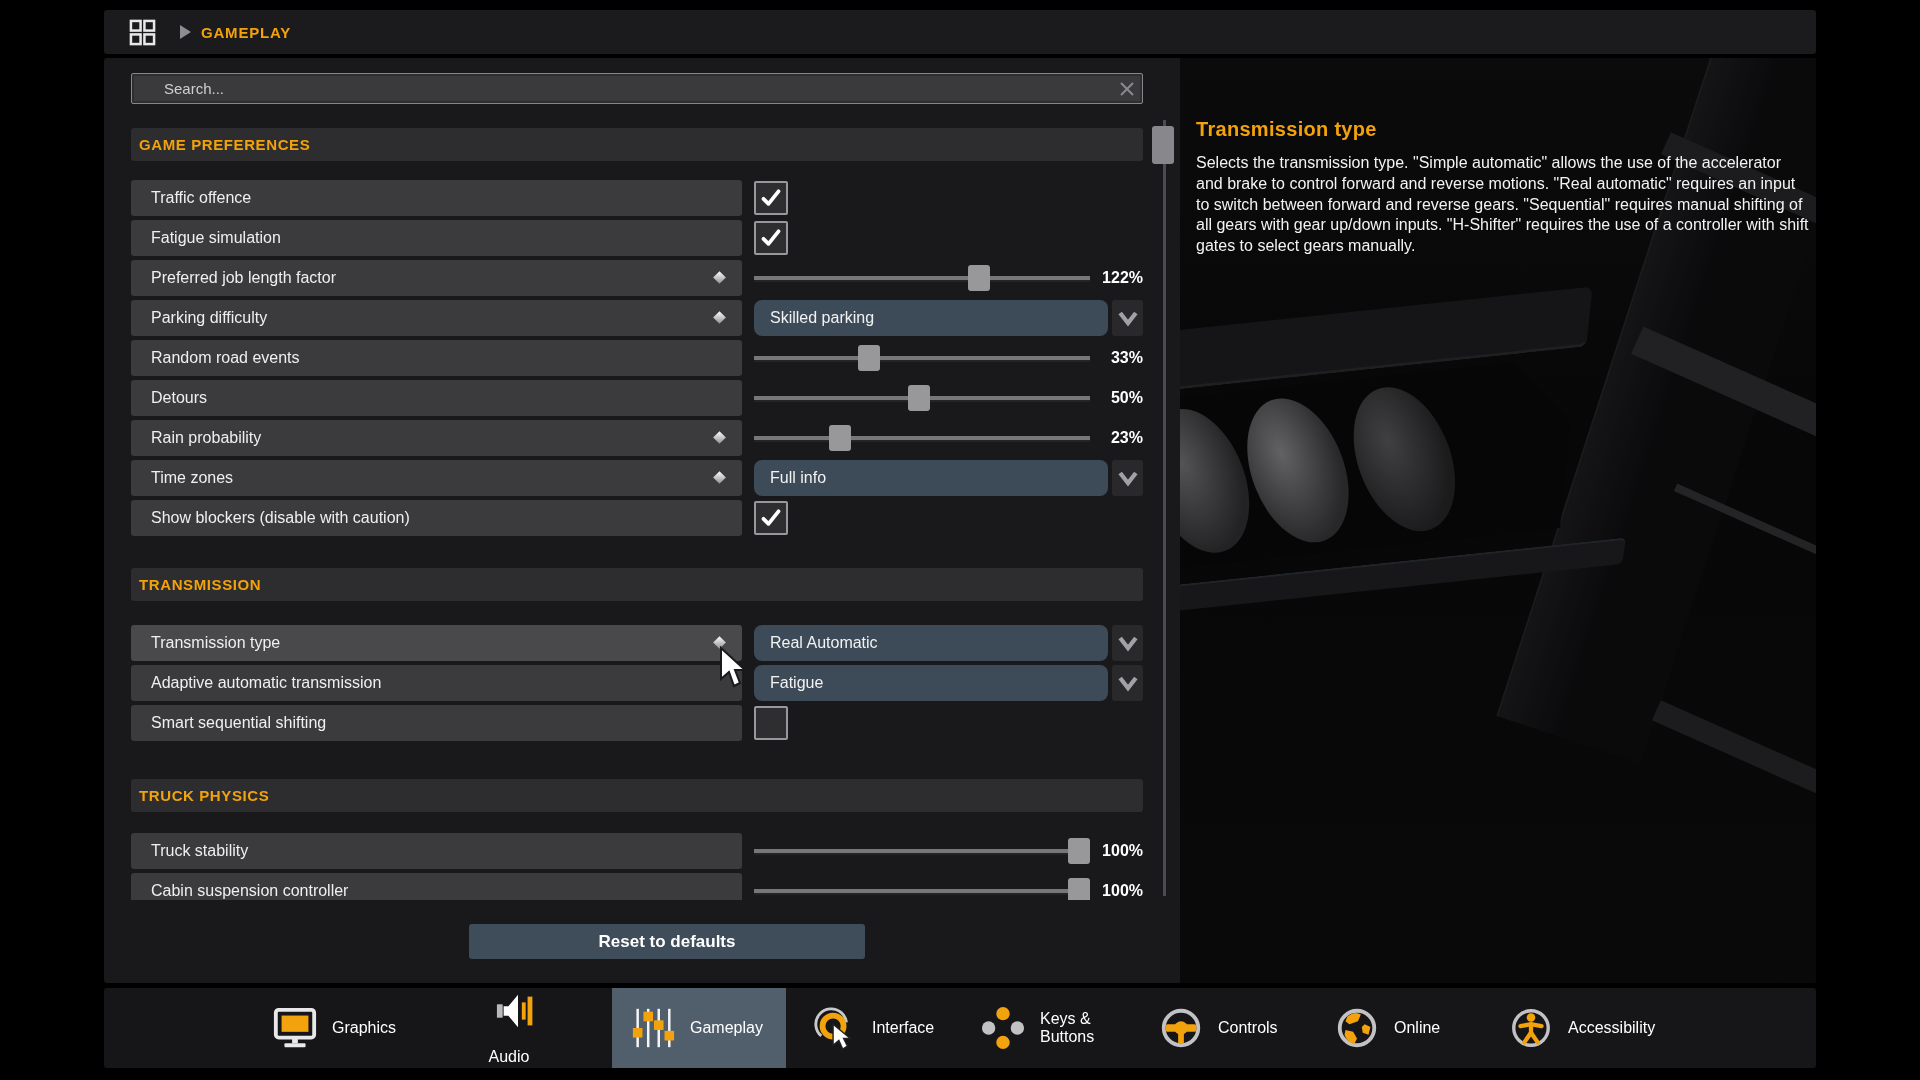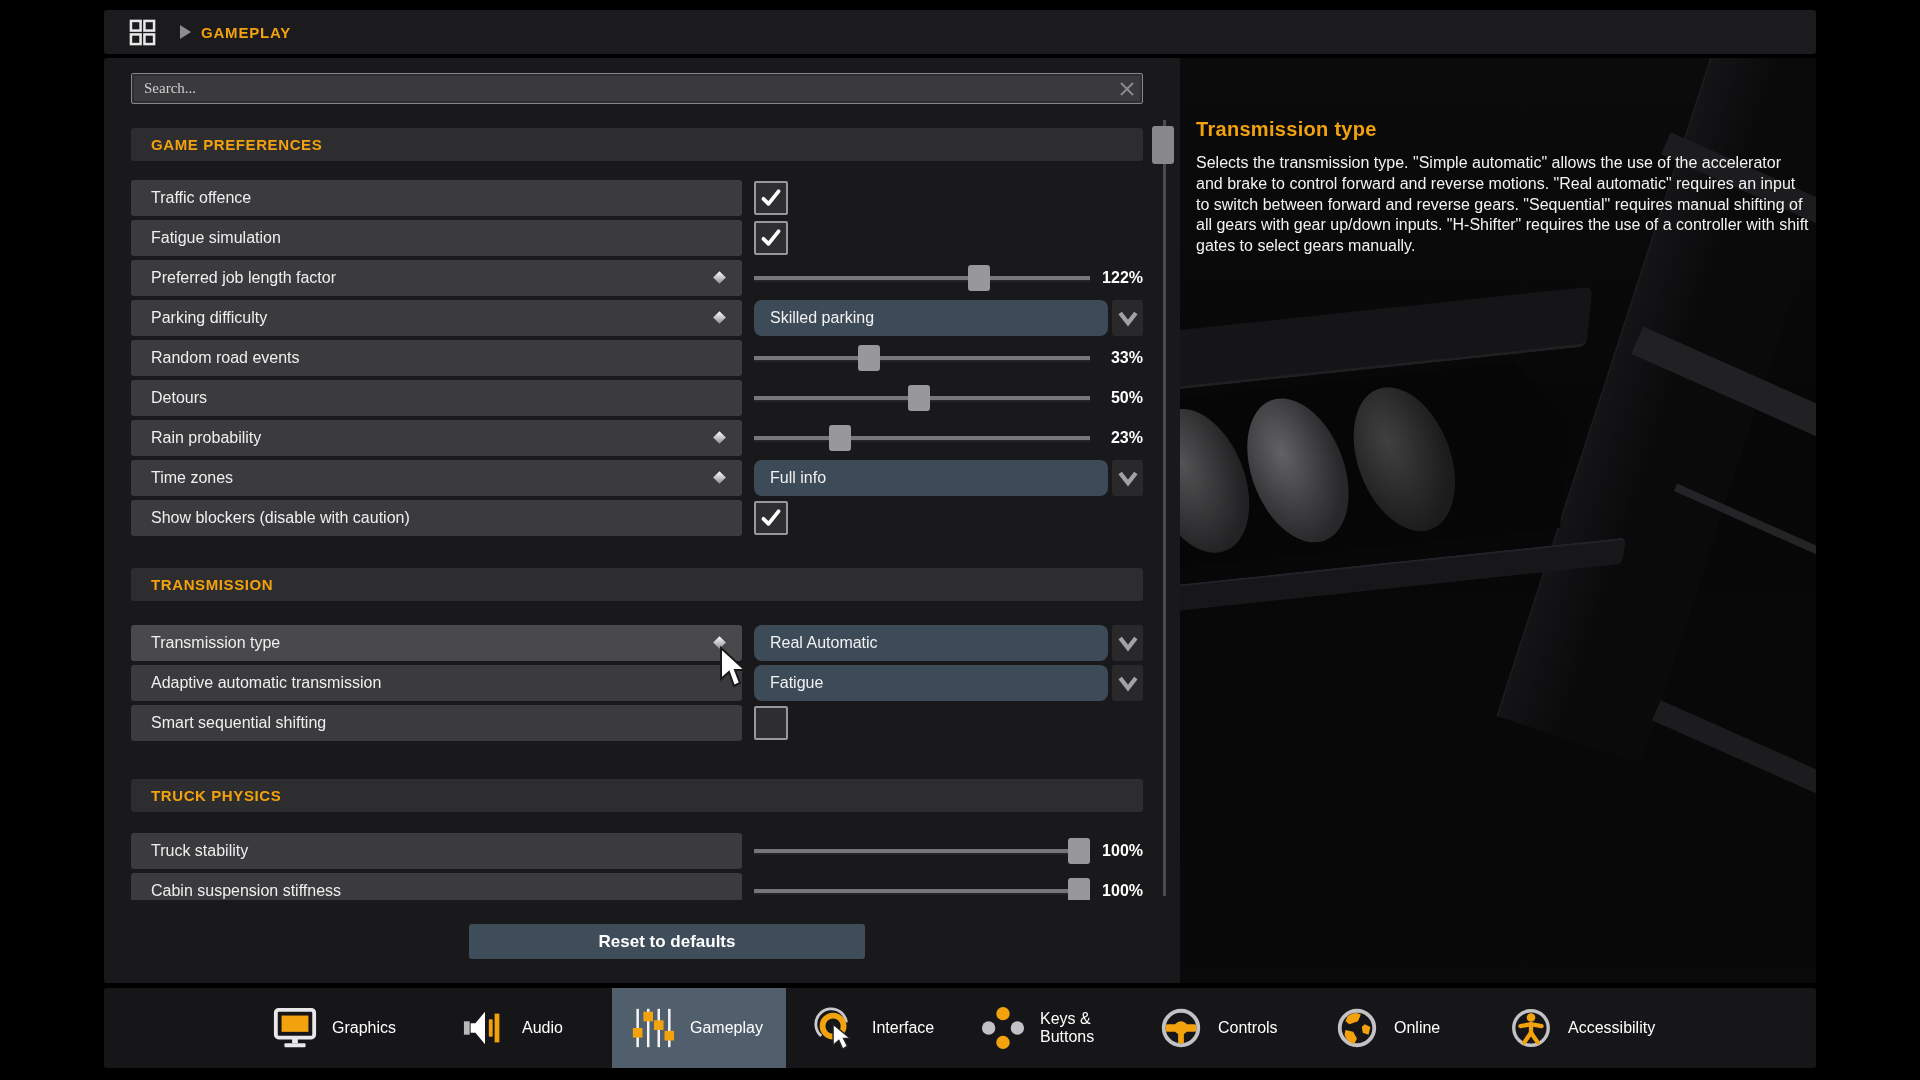--- a/index.html
+++ b/index.html
@@ -43,28 +43,28 @@
   
   .detail{position:absolute;left:1092px;top:60px;width:615px;}
   .detail-title{font-size:20px;font-weight:700;color:#f2a20c;letter-spacing:.3px;}
   .detail-desc{margin-top:12px;font-size:16px;line-height:1.3;color:#f3f3f3;}
 
   
   .search-wrap{position:absolute;left:27px;top:15px;width:1012px;height:31px;
                background:#3a3a3d;border:1px solid #85858a;box-shadow:inset 0 0 0 2px #2e2e31;
                border-radius:2px;display:flex;align-items:center;box-sizing:border-box;}
   .search-input{flex:1;background:transparent;border:none;outline:none;color:#d8d8d8;
-                font-size:15px;padding:0 12px;font-family:Liberation Serif, serif;}
+                font-size:15px;padding:0 12px;font-family:Liberation Sans, sans-serif;margin-left:20px;}
   .search-input::placeholder{color:#cfcfcf;opacity:1;}
   .search-clear{width:30px;height:100%;display:flex;align-items:center;justify-content:center;cursor:pointer;}
 
   
   .list{position:absolute;left:27px;top:70px;width:1012px;height:772px;overflow:hidden;}
   .sec-header{height:33px;background:#2d2d2f;border-radius:3px;display:flex;align-items:center;}
-  .sec-title{padding-left:20px;font-size:15px;font-weight:700;color:#f2a20c;letter-spacing:.6px;text-align:center;}
+  .sec-title{padding-left:8px;font-size:15px;font-weight:700;color:#f2a20c;letter-spacing:.6px;text-align:center;}
   .section:nth-child(1) .sec-header{margin-bottom:19px;}
   .section:nth-child(2){margin-top:32px;} .section:nth-child(2) .sec-header{margin-bottom:24px;}
   .section:nth-child(3){margin-top:38px;} .section:nth-child(3) .sec-header{margin-bottom:21px;}
   .row{position:relative;height:36px;margin-bottom:4px;}
   .label-bar{position:absolute;left:0;top:0;width:611px;height:36px;background:#3b3b3e;
              border-radius:3px;display:flex;align-items:center;cursor:pointer;}
   .row.hover .label-bar{background:#49494c;}
   .row-label{padding-left:20px;font-size:16px;color:#efefef;}
   .diamond{position:absolute;right:18px;top:13px;width:9px;height:9px;
            background:linear-gradient(135deg,#ffffff,#8f8f92);transform:rotate(45deg);}
@@ -349,21 +349,21 @@
     <div class="ctrl">
                 <div class="track">
                   <div class="handle" style="left: 314px;"></div>
                 </div>
                 <span class="val">100%</span>
               </div>
   </div>
 
   <div class="row">
     <div class="label-bar">
-      <span class="row-label">Cabin suspension stiffness</span>
+      <span class="row-label">Cabin suspension controller</span>
     </div>
     <div class="ctrl">
                 <div class="track">
                   <div class="handle" style="left: 314px;"></div>
                 </div>
                 <span class="val">100%</span>
               </div>
   </div>
 </div>
   </div>
@@ -379,21 +379,21 @@
   <div class="tab" style="left: 150px; width: 180px;">
     <span class="tab-icon"><svg viewBox="0 0 48 48">
             <rect x="4" y="5" width="40" height="29" rx="3" fill="none" stroke="#e8e8ea" stroke-width="4"></rect>
             <rect x="10" y="11" width="28" height="17" fill="#f2a20c"></rect>
             <rect x="21" y="34" width="6" height="6" fill="#e8e8ea"></rect>
             <rect x="13" y="40" width="22" height="4" rx="1" fill="#e8e8ea"></rect>
           </svg></span>
     <span class="tab-label">Graphics</span>
   </div>
 
-  <div class="tab" style="left: 340px; width: 130px;">
+  <div class="tab" style="left: 340px; width: 130px; flex-direction: column;">
     <span class="tab-icon"><svg viewBox="0 0 48 48">
             <rect x="2" y="17" width="6" height="14" fill="#b9b9bc"></rect>
             <polygon points="9,19 14,19 24,7 24,41 14,29 9,29" fill="#fff"></polygon>
             <rect x="28" y="15" width="4" height="18" fill="#f2a20c"></rect>
             <rect x="34" y="9" width="5" height="30" fill="#f2a20c"></rect>
           </svg></span>
     <span class="tab-label">Audio</span>
   </div>
 
   <div class="tab active" style="left: 508px; width: 174px;">

